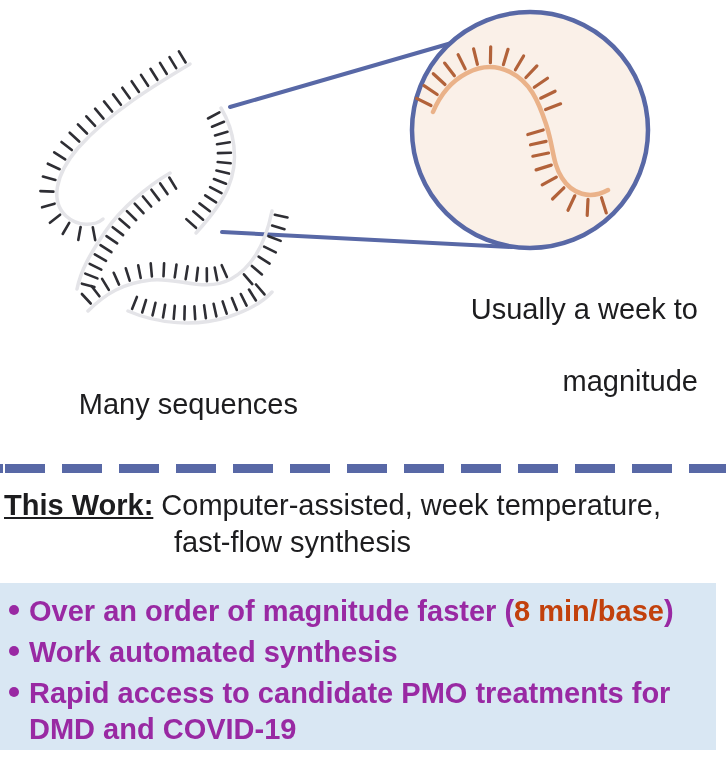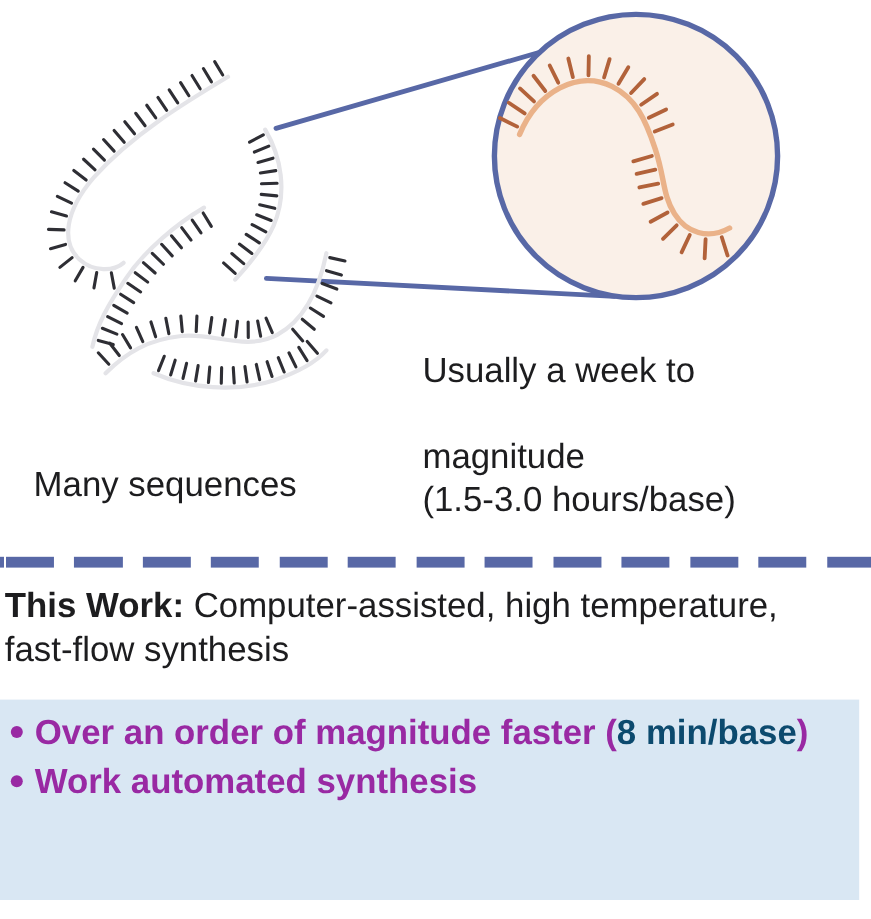--- a/index.html
+++ b/index.html
@@ -1,40 +1,40 @@
 <!DOCTYPE html>
 <html><head>
 <meta charset="utf-8">
 <style>
   html,body{margin:0;padding:0;background:#ffffff;}
   .stage{
     position:relative;width:726px;height:766px;background:#ffffff;overflow:hidden;
     font-family:"Liberation Sans","DejaVu Sans",sans-serif;color:#1d1d1f;
   }
   #illus{position:absolute;left:0;top:0;}
-  .cap{position:absolute;font-size:29px;line-height:36px;text-align:left;letter-spacing:0;}
+  .cap{position:absolute;font-size:29px;line-height:36px;text-align:right;letter-spacing:0;}
   #cap-left{left:28px;top:386px;width:270px;}
   #cap-right{left:352px;top:291px;width:346px;}
   .divider{
     position:absolute;left:0;top:464px;width:726px;height:9px;
     background:repeating-linear-gradient(to right,#5868a6 0 40px,transparent 40px 57px);
     background-position:5px 0;
   }
   .thiswork{position:absolute;left:4px;top:487px;font-size:29px;line-height:37px;white-space:nowrap;}
-  .thiswork .b{font-weight:bold;}
-  .tw2{}
+  .thiswork .b{font-weight:bold;text-decoration:underline;}
+  .tw2{margin-left:170px;}
   .hibox{
     position:absolute;left:0;top:583px;width:716px;height:167px;background:#d9e7f3;
     box-sizing:border-box;padding:10px 6px 0 9px;
   }
   .hitem{display:flex;align-items:flex-start;font-weight:bold;font-size:29px;line-height:36px;color:#9929a3;margin-bottom:5px;}
   .dot{flex:0 0 10px;width:10px;height:10px;border-radius:50%;background:#9929a3;margin:12px 10px 0 0;}
   .hitem .txt{white-space:nowrap;}
   .hitem .txt.wrap2{white-space:normal;}
-  .red{color:#0c4a6e;}
+  .red{color:#c2410c;}
 </style>
 </head>
 <body>
 
 <div class="stage">
 
   <svg id="illus" width="726" height="460" viewBox="0 0 726 460">
       <g>
         <line x1="230" y1="107" x2="462" y2="40" stroke="#5868a6" stroke-width="4" stroke-linecap="round"></line>
         <line x1="222" y1="232" x2="512" y2="247" stroke="#5868a6" stroke-width="4" stroke-linecap="round"></line>
@@ -168,34 +168,37 @@
     </svg>
 
   <div class="cap" id="cap-left">
     <span>Many sequences</span><br>
   </div>
 
   <div class="cap" id="cap-right">
     <span>Usually a week to</span><br>
     <br>
     <span>magnitude</span><br>
-    <span>(1.5-3.0 hours/base)</span>
   </div>
 
   <div class="divider"></div>
 
   <div class="thiswork">
-    <div><span class="b">This Work:</span><span> Computer-assisted, high temperature,</span></div>
+    <div><span class="b">This Work:</span><span> Computer-assisted, week temperature,</span></div>
     <div class="tw2">fast-flow synthesis</div>
   </div>
 
   <div class="hibox">
     <div class="hitem">
       <span class="dot"></span>
       <span class="txt"><span>Over an order of magnitude faster (</span><span class="red">8 min/base</span><span>)</span></span>
     </div>
     <div class="hitem">
       <span class="dot"></span>
       <span class="txt">Work automated synthesis</span>
     </div>
+    <div class="hitem">
+      <span class="dot"></span>
+      <span class="txt wrap2"><span>Rapid access to candidate PMO treatments for</span><br><span>DMD and COVID-19</span></span>
+    </div>
   </div>
 
 </div>
 
 </body></html>

